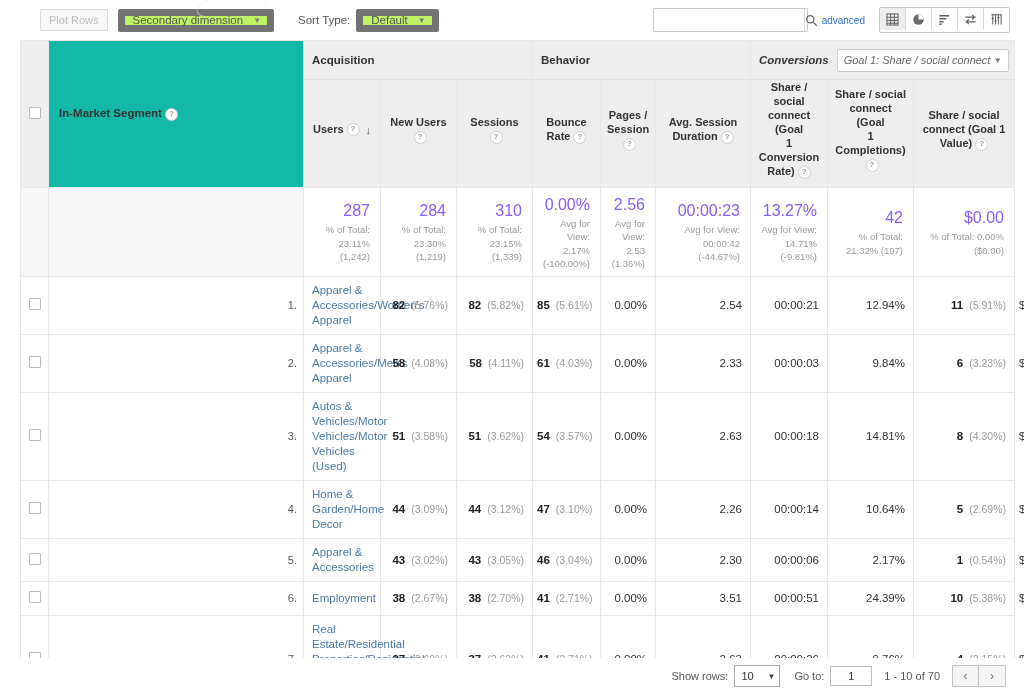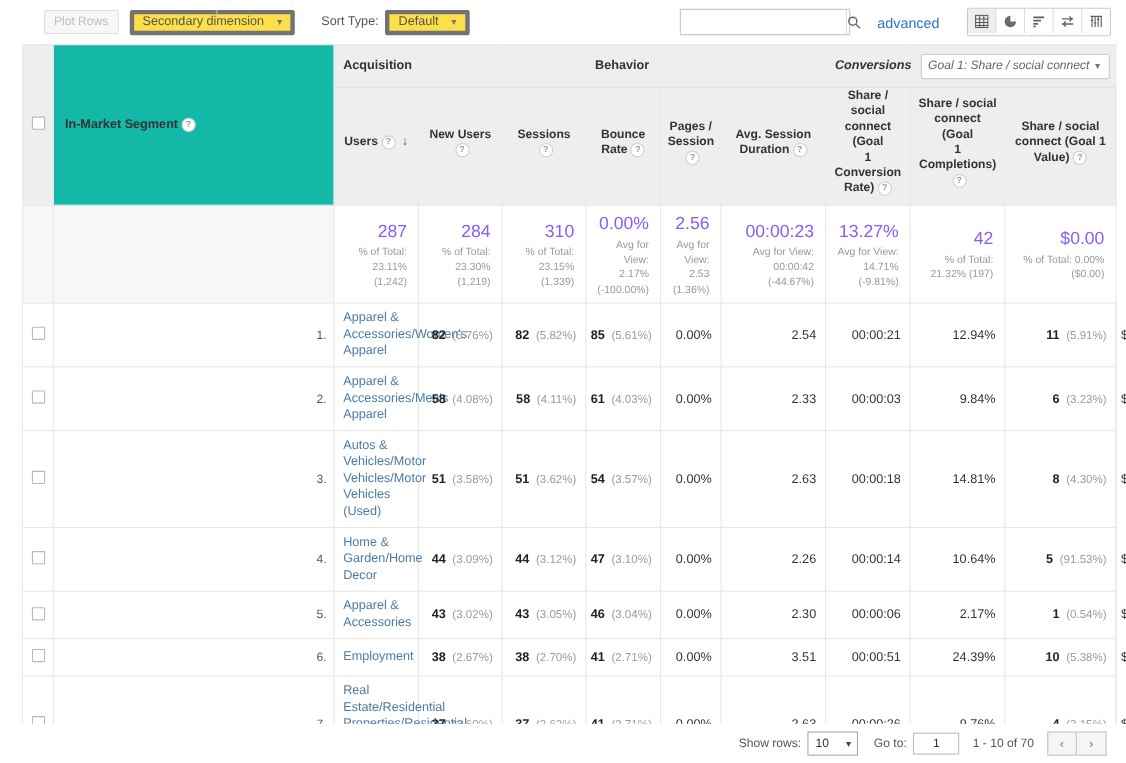--- a/index.html
+++ b/index.html
@@ -21,21 +21,21 @@
   }
   .tb-left{display:flex;align-items:center;padding-left:40px;gap:0px;}
   .btn-plot{
     height:22px;min-width:62px;box-sizing:border-box;
     border:1px solid #dcdcdc;border-radius:2px;background:#f7f7f7;
     color:#bdbdbd;font-size:11px;line-height:20px;text-align:center;
     padding:0 8px;margin-right:10px;
   }
   .dd{
     height:23px;box-sizing:border-box;
-    border:4px solid #737373;border-radius:2px;background:#fde047;
+    border:7px solid #737373;border-radius:2px;background:#bef264;
     display:inline-flex;align-items:center;padding:0 6px 0 8px;
     color:#555;font-size:11.5px;white-space:nowrap;
   }
   .dd .caret{margin-left:10px;color:#777;font-size:8px;}
   .dd-secondary{min-width:120px;}
   .lbl-sort{margin:0 6px 0 24px;color:#555;font-size:11.5px;}
   .dd-sort{min-width:52px;}
 
   .tb-right{
     position:absolute;right:14px;top:7px;
@@ -48,21 +48,21 @@
   }
   .searchbox input{
     border:0;outline:0;flex:1;height:20px;font-size:11px;
     padding:0 4px;background:transparent;color:#333;
     font-family:"Liberation Sans", sans-serif;
   }
   .search-btn{
     width:26px;height:22px;border-left:1px solid #dadada;
     display:flex;align-items:center;justify-content:center;color:#666;
   }
-  .advanced{color:#2a73c6;margin:0 25px;font-size:13px;text-decoration:none;}
+  .advanced{color:#2a73c6;margin:0 14px;font-size:10px;text-decoration:none;}
   .viewicons{display:flex;border:1px solid #c9c9c9;border-radius:2px;overflow:hidden;height:24px;background:#fff;}
   .vi{
     width:25px;height:22px;display:flex;align-items:center;justify-content:center;
     border-right:1px solid #d8d8d8;background:#fff;color:#6b6b6b;
   }
   .vi:last-child{border-right:0;}
   .vi.active{background:#eeeeee;}
 
   .smudge{
     position:absolute;left:196px;top:-6px;width:70px;height:22px;
@@ -417,21 +417,21 @@
           <td class="chk"><span class="cbox"></span></td>
           <td class="idx">4.</td>
           <td class="dim"><a href="#">Home &amp; Garden/Home Decor</a></td>
           <td class="num"><span class="v">44</span><span class="p">(3.09%)</span></td>
           <td class="num"><span class="v">44</span><span class="p">(3.12%)</span></td>
           <td class="num"><span class="v">47</span><span class="p">(3.10%)</span></td>
           <td class="num plain"><span class="">0.00%</span></td>
           <td class="num plain"><span class="">2.26</span></td>
           <td class="num plain"><span class="">00:00:14</span></td>
           <td class="num plain"><span class="">10.64%</span></td>
-          <td class="num"><span class="v">5</span><span class="p">(91.53%)</span></td>
+          <td class="num"><span class="v">5</span><span class="p">(2.69%)</span></td>
           <td class="num plain"><span class="">$0.00</span></td>
         </tr>
         <tr class="datarow">
           <td class="chk"><span class="cbox"></span></td>
           <td class="idx">5.</td>
           <td class="dim"><a href="#">Apparel &amp; Accessories</a></td>
           <td class="num"><span class="v">43</span><span class="p">(3.02%)</span></td>
           <td class="num"><span class="v">43</span><span class="p">(3.05%)</span></td>
           <td class="num"><span class="v">46</span><span class="p">(3.04%)</span></td>
           <td class="num plain"><span class="">0.00%</span></td>

